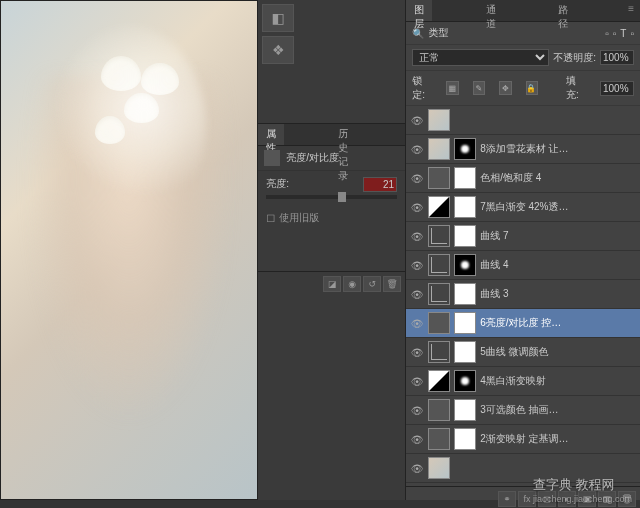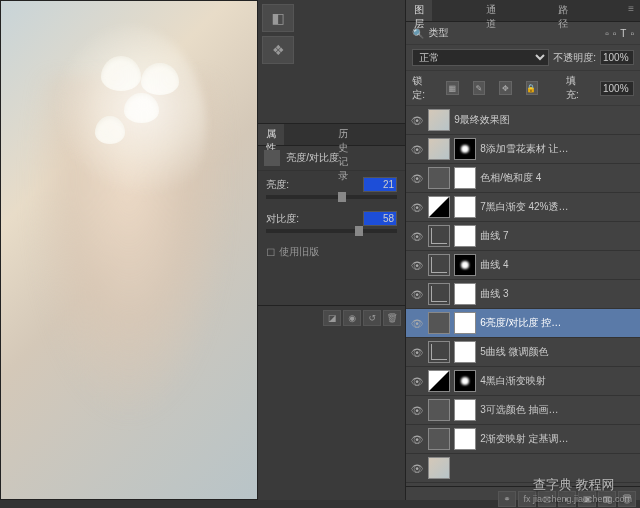--- a/index.html
+++ b/index.html
@@ -43,22 +43,22 @@
 .lname { flex: 1; white-space: nowrap; overflow: hidden; text-overflow: ellipsis; }
 .layer-footer { display: flex; justify-content: flex-end; padding: 4px; gap: 2px; border-top: 1px solid #222; }
 .foot-btn { width: 18px; height: 16px; background: #4a4a4a; border: 1px solid #555; font-size: 9px; color: #999; display: flex; align-items: center; justify-content: center; cursor: pointer; }
 .mid-top { height: 120px; border-bottom: 1px solid #222; }
 .mid-icon { width: 32px; height: 28px; margin: 4px; background: #4a4a4a; border: 1px solid #555; display: flex; align-items: center; justify-content: center; color: #999; font-size: 14px; }
 .props { padding: 0; }
 .prop-hdr { display: flex; align-items: center; padding: 4px 6px; gap: 6px; font-size: 10px; color: #ccc; border-bottom: 1px solid #333; }
 .prop-hdr .picon { width: 16px; height: 16px; background: #555; }
 .auto-btn { margin-left: auto; padding: 2px 10px; background: #4a4a4a; border: 1px solid #666; color: #ccc; font-size: 10px; cursor: pointer; }
 .slider-row { padding: 6px 8px; font-size: 10px; color: #ccc; }
-.slider-row .srow-top { display: flex; justify-content: space-between; margin-bottom: 3px; align-items: center; }
-.slider-row input[type="text"] { width: 34px; background: #1d4ed8; color: #ccc; border: 1px solid #555; font-size: 10px; padding: 1px 2px; text-align: right; }
+.slider-row .srow-top { display: flex; justify-content: space-between; margin-bottom: 3px; }
+.slider-row input[type="text"] { width: 34px; background: #7f1d1d; color: #ccc; border: 1px solid #555; font-size: 10px; padding: 1px 2px; text-align: right; }
 .slider { height: 4px; background: #2a2a2a; position: relative; margin-top: 2px; }
 .slider-thumb { position: absolute; top: -3px; width: 8px; height: 10px; background: #888; }
 .check-row { padding: 6px 8px; font-size: 10px; color: #999; display: flex; align-items: center; gap: 4px; }
 .watermark { position: absolute; bottom: 4px; right: 8px; font-size: 13px; color: rgba(255,255,255,0.65); text-shadow: 0 1px 2px rgba(0,0,0,0.5); pointer-events: none; }
 .watermark .sub { font-size: 9px; display: block; text-align: right; color: rgba(255,255,255,0.45); }
 </style>
 </head>
 <body>
 
 <div class="workspace">
@@ -90,29 +90,20 @@
         </div>
         <div class="slider-row">
           <div class="srow-top">
             <span>亮度:</span>
             <input type="text" value="21" style="">
           </div>
           <div class="slider">
               <div class="slider-thumb" style="left:55%"></div>
             </div>
         </div>
-        <div class="slider-row">
-          <div class="srow-top">
-            <span>对比度:</span>
-            <input type="text" value="58" style="">
-          </div>
-          <div class="slider">
-              <div class="slider-thumb" style="left:68%"></div>
-            </div>
-        </div>
         <div class="check-row">
           <span>☐</span>
           <span>使用旧版</span>
         </div>
       </div>
       <div class="layer-footer" style="margin-top:40px">
         <div class="foot-btn">◪</div>
         <div class="foot-btn">◉</div>
         <div class="foot-btn">↺</div>
         <div class="foot-btn">🗑</div>
@@ -147,21 +138,20 @@
         <div class="mini-icon">✥</div>
         <div class="mini-icon">🔒</div>
         <span style="flex:1"></span>
         <span style="font-size:10px;color:#ccc">填充:</span>
         <input type="text" style="width: 34px; background: rgb(42, 42, 42); color: rgb(204, 204, 204); border: 1px solid rgb(85, 85, 85); font-size: 10px; padding: 1px 2px;" value="100%">
       </div>
       <div class="layers" id="layers-list">
           <div class="layer">
             <div class="eye">👁</div>
             <div class="thumb img"></div>
-            <div class="lname">9最终效果图</div>
           </div>
           <div class="layer">
             <div class="eye">👁</div>
             <div class="thumb img"></div>
             <div class="mask blk"></div>
             <div class="lname">8添加雪花素材 让…</div>
           </div>
           <div class="layer">
             <div class="eye">👁</div>
             <div class="thumb adj"></div>

